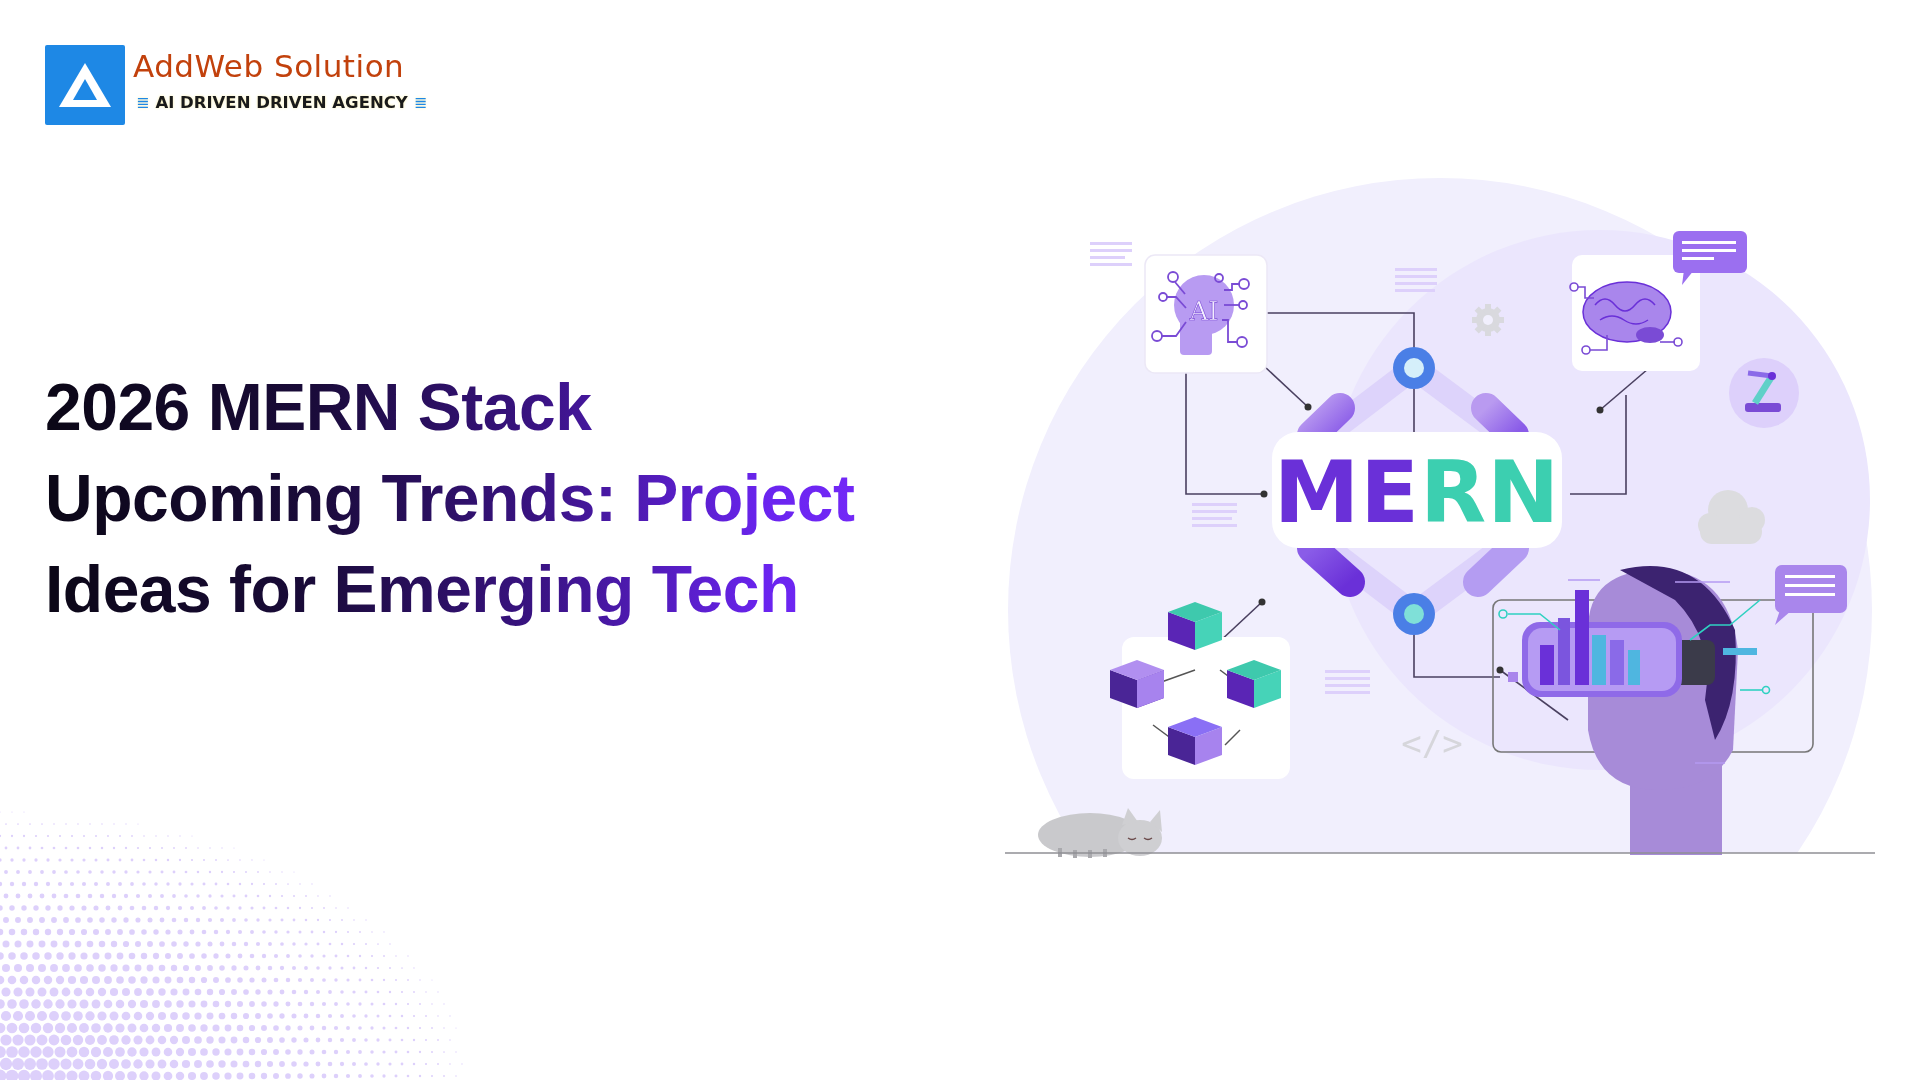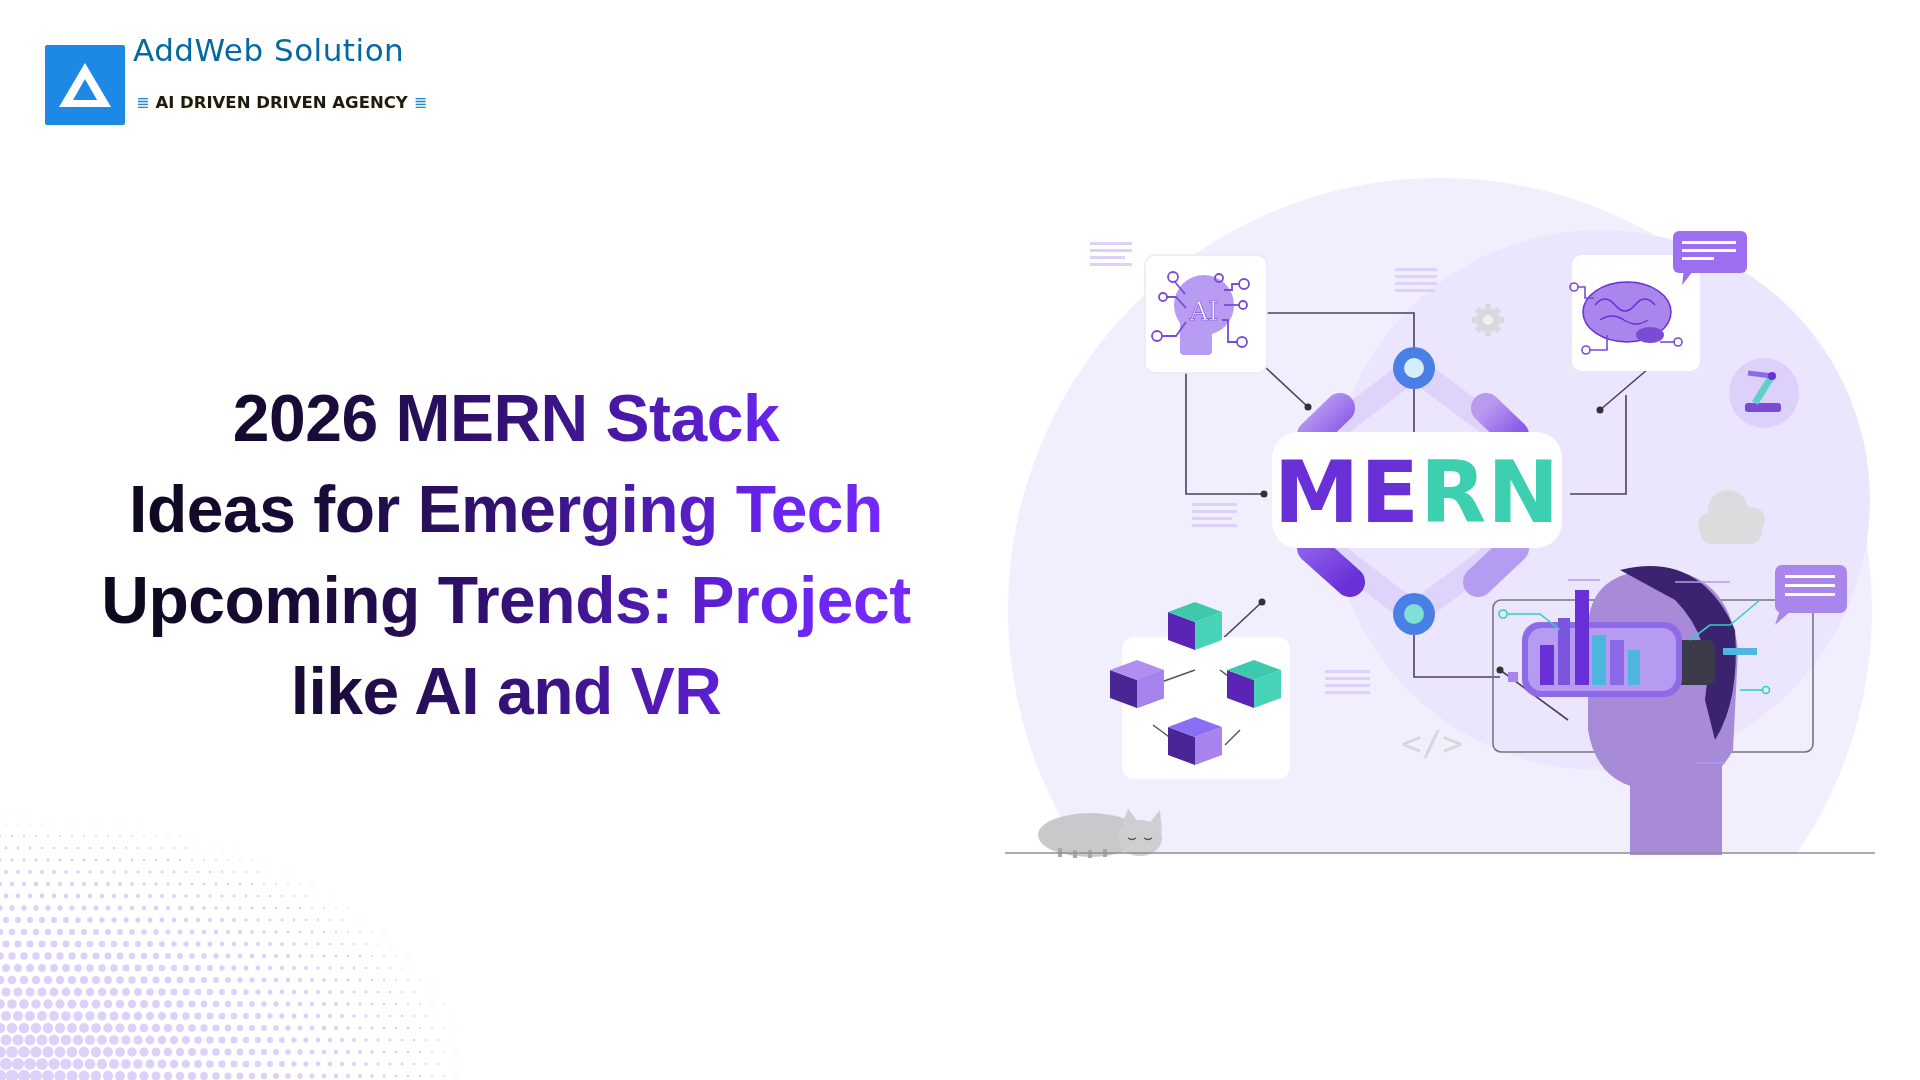--- a/index.html
+++ b/index.html
@@ -2,21 +2,21 @@
 <html><head>
 <meta charset="utf-8">
 <style>
   html, body { margin:0; padding:0; }
   body { width:1920px; height:1080px; position:relative; overflow:hidden; background:#ffffff; font-family:"Liberation Sans", sans-serif; }
   .abs { position:absolute; }
 
   
   .logo-box { left:45px; top:45px; width:80px; height:80px; background:#1e88e5; border-radius:2px; }
   .logo-box svg { width:80px; height:80px; display:block; }
-  .brand-name { left:133px; top:32px; font-family:"DejaVu Sans", sans-serif; font-size:31px; color:#0369a1; letter-spacing:0.5px; white-space:nowrap; }
+  .brand-name { left:133px; top:48px; font-family:"DejaVu Sans", sans-serif; font-size:31px; color:#c2410c; letter-spacing:0.5px; white-space:nowrap; }
   .tagline { left:136px; top:93px; font-family:"DejaVu Sans", sans-serif; font-weight:bold; font-size:16.5px; color:#1a1a1a; white-space:nowrap; display:flex; align-items:center; gap:6px; text-shadow:0 0 3px #fff3b0; }
   .tagline .circ { color:#1e88e5; font-size:16px; font-weight:normal; }
 
   
   .title { left:45px; top:362px; width:900px; font-family:"Liberation Sans", sans-serif; font-weight:bold; font-size:66px; line-height:91px; letter-spacing:-0.5px;
            background:linear-gradient(90deg,#0b0716 0%,#1a0b3a 30%,#3a1384 55%,#6a24ef 80%,#7b2cff 100%);
            -webkit-background-clip:text; background-clip:text; color:transparent; }
   .title span { display:block; white-space:nowrap; }
 
   
@@ -36,25 +36,24 @@
     <polygon points="28,55 46,55 40,62 22,62" fill="#ffffff"></polygon>
   </svg>
 </div>
 <div class="abs brand-name">AddWeb Solution</div>
 <div class="abs tagline">
   <span class="circ">≣</span>
   <span>AI DRIVEN DRIVEN AGENCY</span>
   <span class="circ">≣</span>
 </div>
 
-<h1 class="abs title" style="margin:11px;text-align:center;">
+<h1 class="abs title" style="margin:0;">
   <span>2026 MERN Stack</span>
+  <span>Upcoming Trends: Project</span>
   <span>Ideas for Emerging Tech</span>
-  <span>Upcoming Trends: Project</span>
-  <span>like AI and VR</span>
 </h1>
 
 <svg class="abs halftone" viewBox="0 0 560 340">
   <g fill="#ddd0fb" id="dots">
       <circle cx="0" cy="72" r="0.61"></circle>
       <circle cx="12" cy="72" r="0.61"></circle>
       <circle cx="24" cy="72" r="0.60"></circle>
       <circle cx="6" cy="84" r="0.87"></circle>
       <circle cx="18" cy="84" r="0.87"></circle>
       <circle cx="30" cy="84" r="0.86"></circle>

